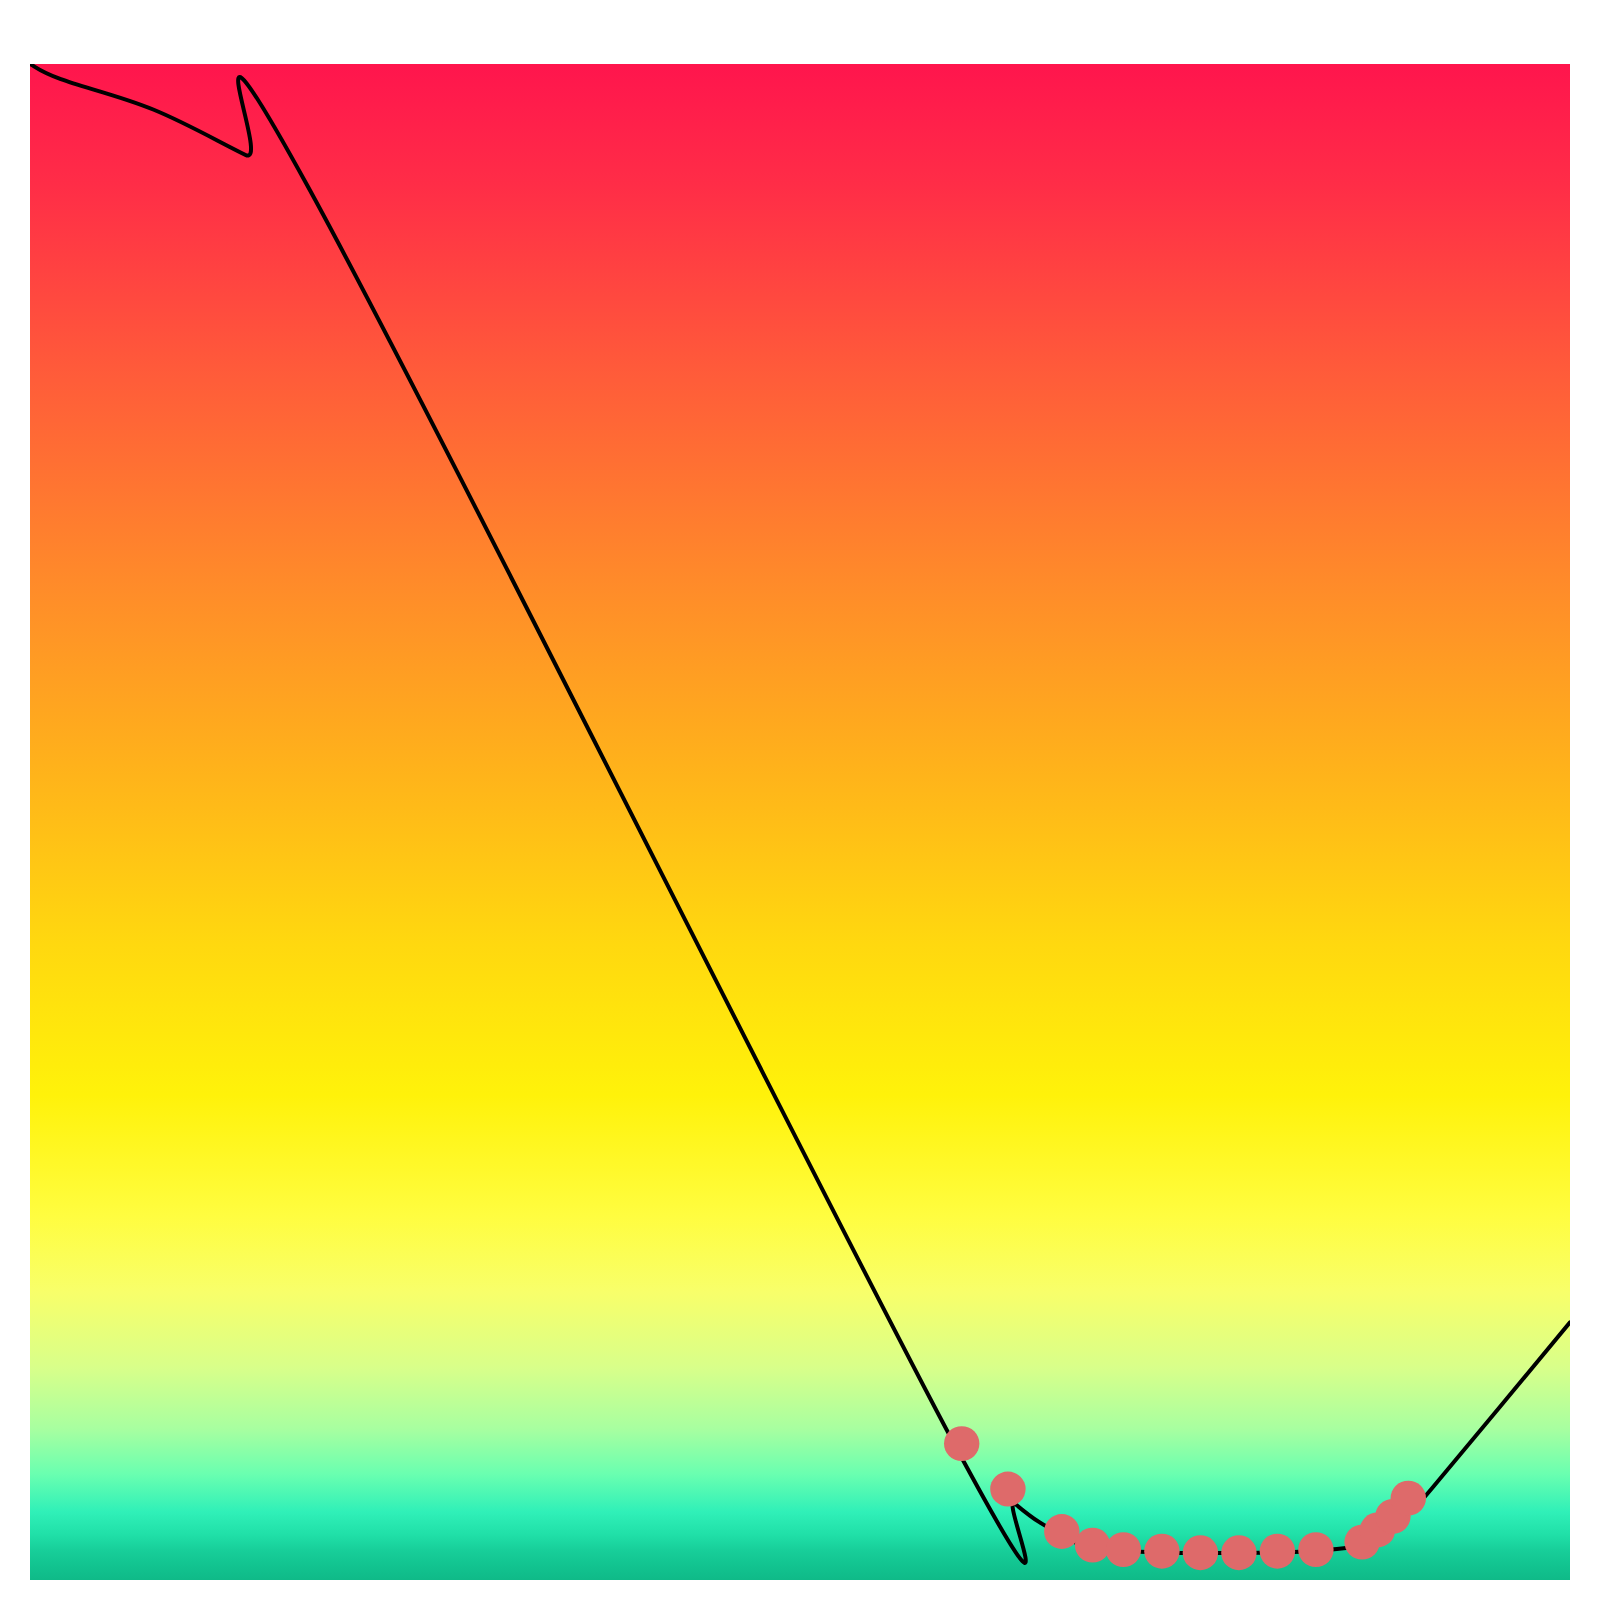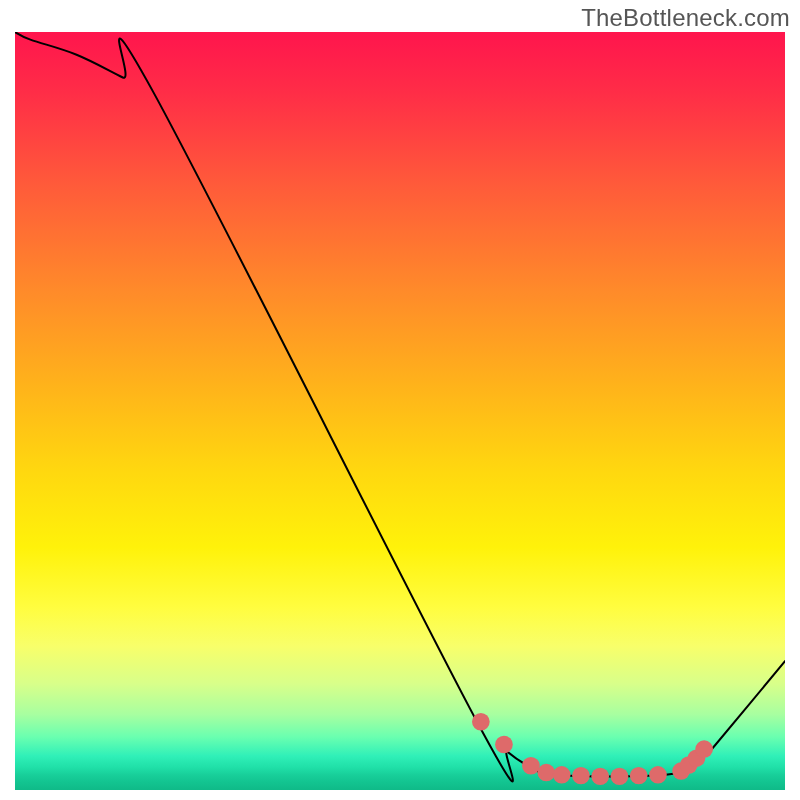--- a/index.html
+++ b/index.html
@@ -63,21 +63,20 @@
     inset: 0;
     width: 100%;
     height: 100%;
     overflow: visible;
   }
 </style>
 </head>
 <body>
 
 <div class="frame">
-  <div class="watermark">TheBottleneck.com</div>
 
   <div class="plot">
     <div class="gradient-bg"></div>
 
     <svg class="curve" viewBox="0 0 100 100" preserveAspectRatio="none">
       <path id="curve-path" fill="none" stroke="#000000" stroke-width="2" stroke-linejoin="round" stroke-linecap="round" vector-effect="non-scaling-stroke" d="M 0 0 C 0.36 0.18, 0.56 0.46, 2.00 1.00 C 3.44 1.54, 5.84 2.10, 8.00 3.00 C 10.16 3.90, 12.20 5.10, 14.00 6.00 C 15.80 6.90, 9.72 -7.30, 18.00 8.00 C 26.28 23.30, 51.72 75.34, 60.00 91.00 C 68.28 106.66, 62.74 93.92, 64.00 95.00 C 65.26 96.08, 65.92 96.46, 67.00 97.00 C 68.08 97.54, 67.66 97.78, 70.00 98.00 C 72.34 98.22, 77.12 98.24, 80.00 98.20 C 82.88 98.16, 84.56 98.02, 86.00 97.80 C 87.44 97.58, 87.28 97.50, 88.00 97.00 C 88.72 96.50, 89.46 95.54, 90.00 95.00 C 90.54 94.46, 89.20 96.16, 91.00 94.00 C 92.80 91.84, 98.38 84.98, 100.00 83.00"></path>
       <g id="marker-group">
           <circle cx="60.5" cy="91" r="1.15" fill="#de6a6a"></circle>
           <circle cx="63.5" cy="94" r="1.15" fill="#de6a6a"></circle>
           <circle cx="67" cy="96.8" r="1.15" fill="#de6a6a"></circle>

